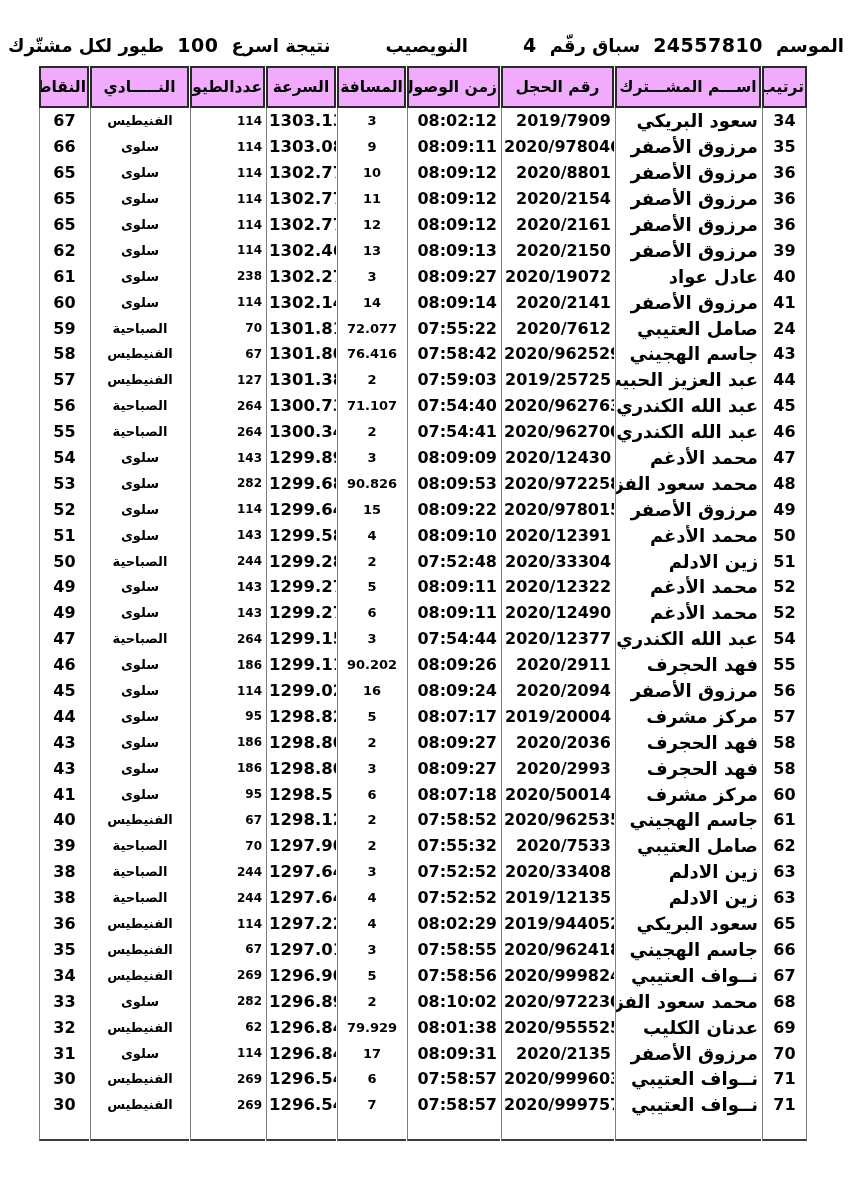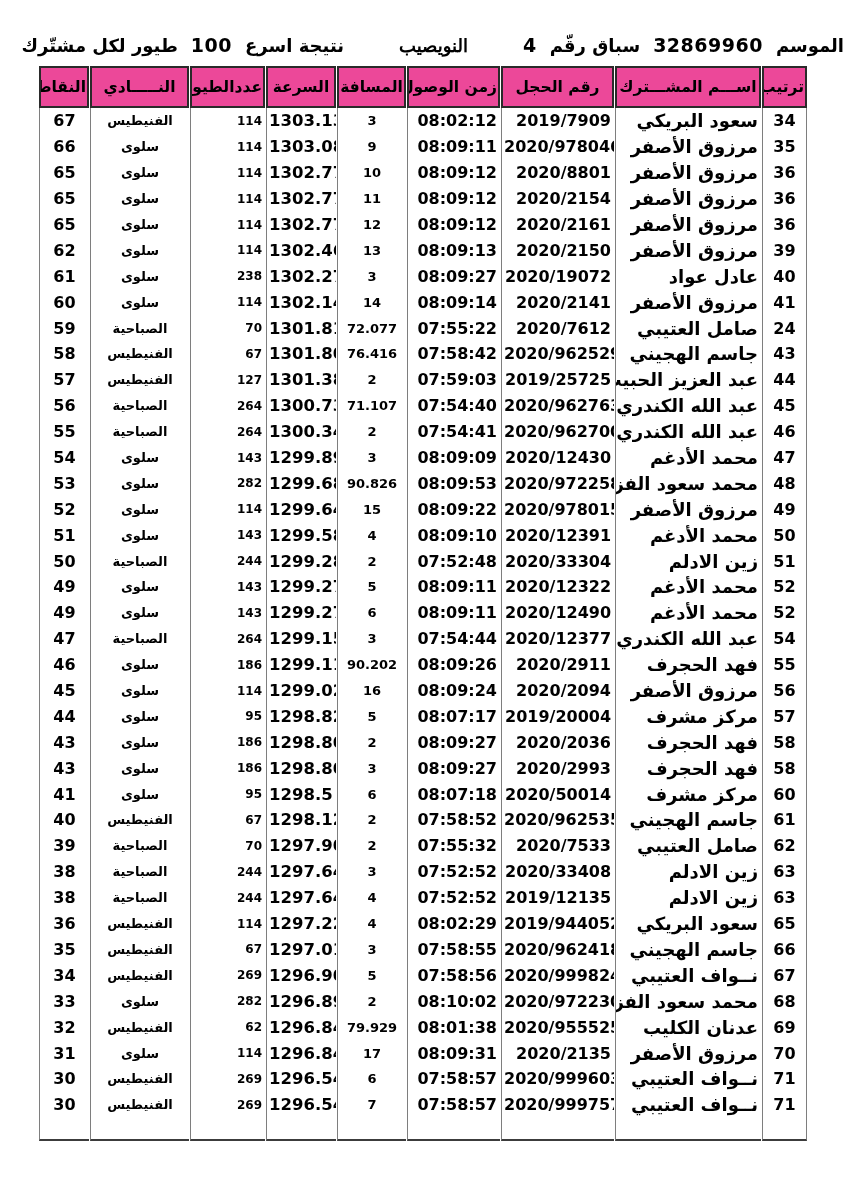--- a/index.html
+++ b/index.html
@@ -27,35 +27,35 @@
     display: flex;
     align-items: baseline;
     gap: 13px;
     font-size: 18px;
     white-space: nowrap;
   }
   .title-bar .t-num {
     font-size: 19px;
     letter-spacing: 0.5px;
   }
-  .title-bar .loc { margin: 0 42px; font-family: Liberation Serif, serif; }
+  .title-bar .loc { margin: 0 42px; }
 
   
   table.results {
     position: absolute;
     top: 66px;
     left: 38px;
     width: 770px;
     border-collapse: separate;
     border-spacing: 1px 0;
     table-layout: fixed;
     direction: rtl;
   }
   table.results th {
-    background: #ec4899;
+    background: #f0abfc;
     border: 2px solid #2a2a2a;
     height: 38px;
     font-size: 15.5px;
     font-weight: bold;
     text-align: center;
     vertical-align: middle;
     padding: 0 1px;
     overflow: hidden;
     white-space: nowrap;
   }
@@ -84,21 +84,21 @@
   tr.filler td {
     height: 21px;
     border-bottom: 2.5px solid #3c3c3c;
   }
 </style>
 </head>
 <body>
 
 <div class="title-bar">
   <span>الموسم</span>
-  <span class="t-num">32869960</span>
+  <span class="t-num">24557810</span>
   <span>سباق رقّم</span>
   <span class="t-num">4</span>
   <span class="loc">النويصيب</span>
   <span>نتيجة اسرع</span>
   <span class="t-num">100</span>
   <span>طيور لكل مشتّرك</span>
 
 </div>
 
 <table class="results">

